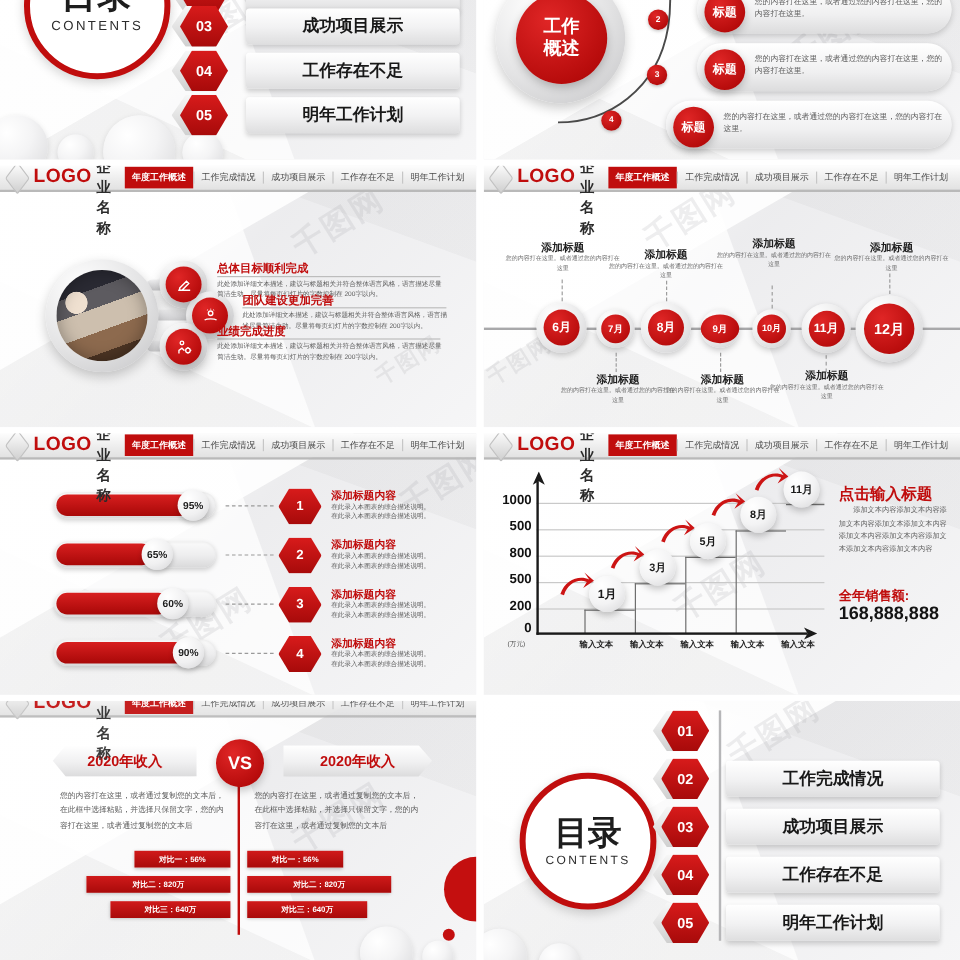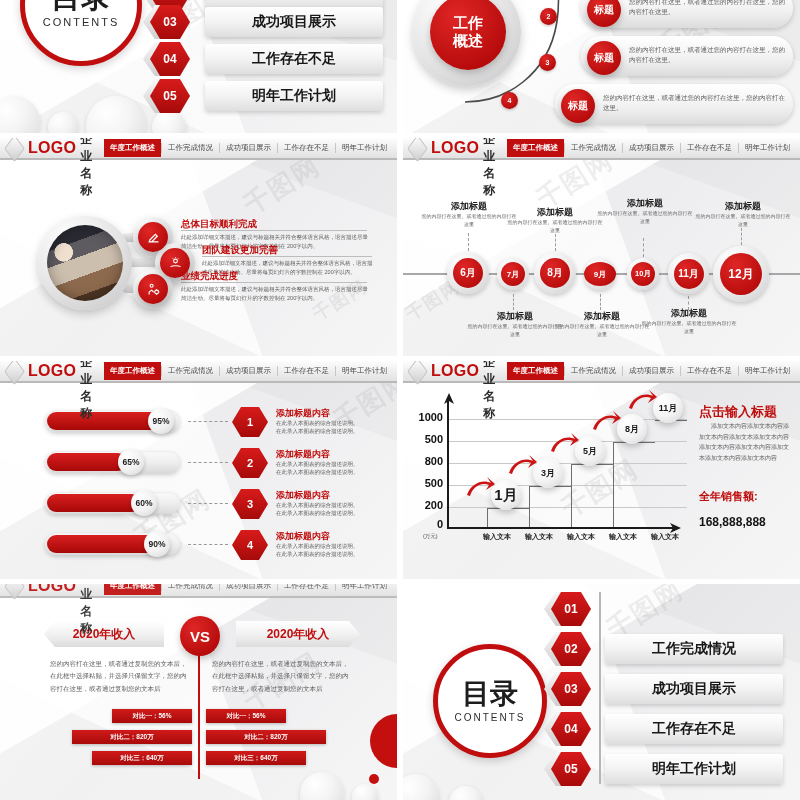--- a/index.html
+++ b/index.html
@@ -567,21 +567,21 @@
     <div class="ytick" style="left:4px;top:138px;width:36px;font-size:11px;">200</div>
     <div class="ytick" style="left:4px;top:157px;width:36px;font-size:11px;">0</div>
     <div style="position:absolute;left:20px;top:172px;font-size:5.5px;color:#4a4a4a;z-index:5;">(万元)</div>
 
     <div class="step" style="left:84px;top:147px;width:42px;height:20px;border-right:none;"></div>
     <div class="step" style="left:126px;top:125px;width:42px;height:42px;border-right:none;"></div>
     <div class="step" style="left:168px;top:103px;width:42px;height:64px;border-right:none;"></div>
     <div class="step" style="left:210px;top:81px;width:42px;height:86px;border-right:none;"></div>
     <div class="step" style="left:252px;top:59px;width:32px;height:22px;border-bottom:none;border-left:none;border-right:none;"></div>
 
-    <div class="stepball" style="left:88px;top:119px;width:30px;height:30px;font-size:15px;">1月</div>
+    <div class="stepball" style="left:88px;top:119px;width:30px;height:30px;font-size:10px;">1月</div>
     <div class="stepball" style="left:130px;top:97px;width:30px;height:30px;font-size:9px;">3月</div>
     <div class="stepball" style="left:172px;top:75px;width:30px;height:30px;font-size:9px;">5月</div>
     <div class="stepball" style="left:214px;top:53px;width:30px;height:30px;font-size:9px;">8月</div>
     <div class="stepball" style="left:250px;top:32px;width:30px;height:30px;font-size:9px;">11月</div>
 
     <svg class="curvedarrow" style="left:62px;top:114px;" width="30" height="24" viewBox="0 0 30 24">
         <path d="M2 20 C6 8 18 4 26 8 L22 2 L30 9 L21 15 L24 10 C17 7 8 11 5 21 Z" fill="#cc1414"></path>
       </svg>
     <svg class="curvedarrow" style="left:104px;top:92px;" width="30" height="24" viewBox="0 0 30 24">
         <path d="M2 20 C6 8 18 4 26 8 L22 2 L30 9 L21 15 L24 10 C17 7 8 11 5 21 Z" fill="#cc1414"></path>
@@ -598,21 +598,21 @@
 
     <div class="xtick" style="left:68px;top:171px;width:52px;font-size:7px;">输入文本</div>
     <div class="xtick" style="left:110px;top:171px;width:52px;font-size:7px;">输入文本</div>
     <div class="xtick" style="left:152px;top:171px;width:52px;font-size:7px;">输入文本</div>
     <div class="xtick" style="left:194px;top:171px;width:52px;font-size:7px;">输入文本</div>
     <div class="xtick" style="left:236px;top:171px;width:52px;font-size:7px;">输入文本</div>
 
     <div class="t-red" style="position:absolute;left:296px;top:42px;font-size:13px;z-index:6;">点击输入标题</div>
     <div class="body-txt" style="position:absolute;left:296px;top:60px;width:94px;font-size:6px;text-indent:12px;line-height:1.75;z-index:6;">添加文本内容添加文本内容添加文本内容添加文本添加文本内容添加文本内容添加文本内容添加文本添加文本内容添加文本内容</div>
     <div class="t-red" style="position:absolute;left:296px;top:128px;font-size:11px;z-index:6;">全年销售额:</div>
-    <div style="position:absolute;left:296px;top:142px;font-size:12px;font-weight:bold;color:#141414;z-index:6;margin-top:12px;">168,888,888</div>
+    <div style="position:absolute;left:296px;top:142px;font-size:15px;font-weight:bold;color:#141414;z-index:6;">168,888,888</div>
   </div>
 
   <div class="slide" style="left:0;top:584px;width:397px;height:216px;">
     <div class="navbar" style="top:-8px;opacity:.92;">
       <div class="nav-diamond"></div>
       <div class="nav-logo">LOGO</div>
       <div class="nav-company">输入企业名称</div>
       <div class="nav-tabs">
         <div class="nav-tab active">年度工作概述</div>
         <div class="nav-tab">工作完成情况</div>

